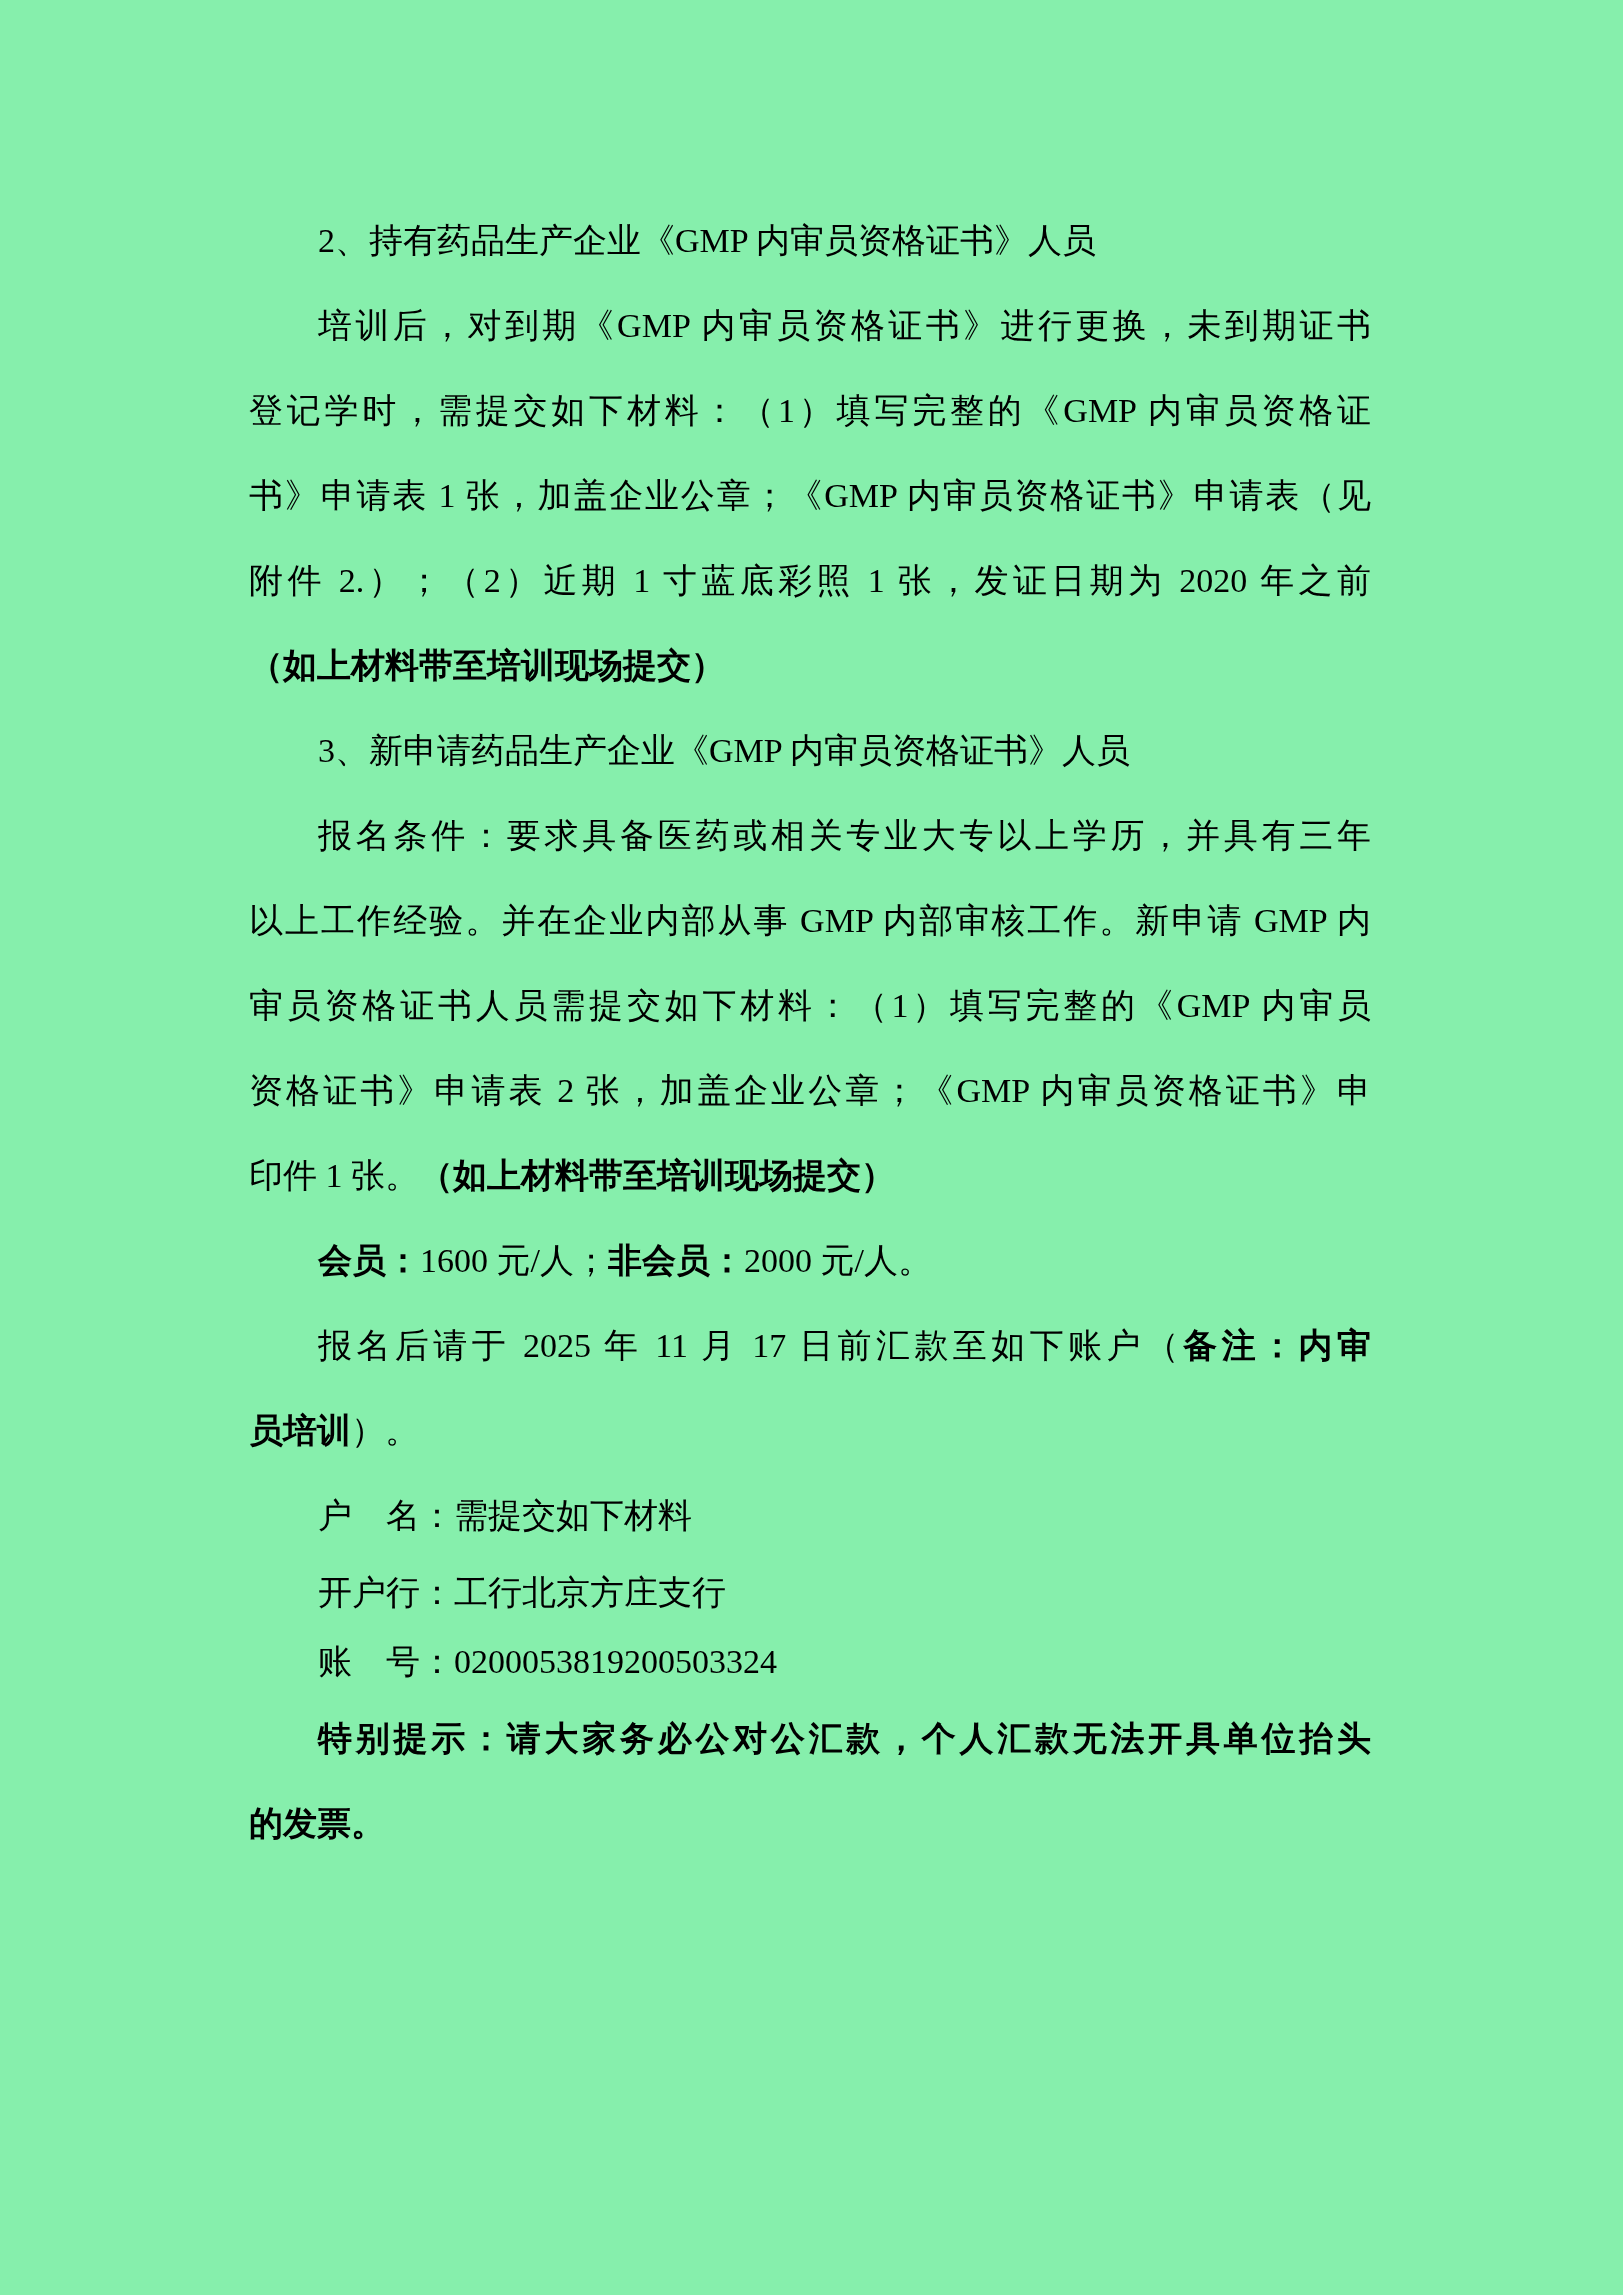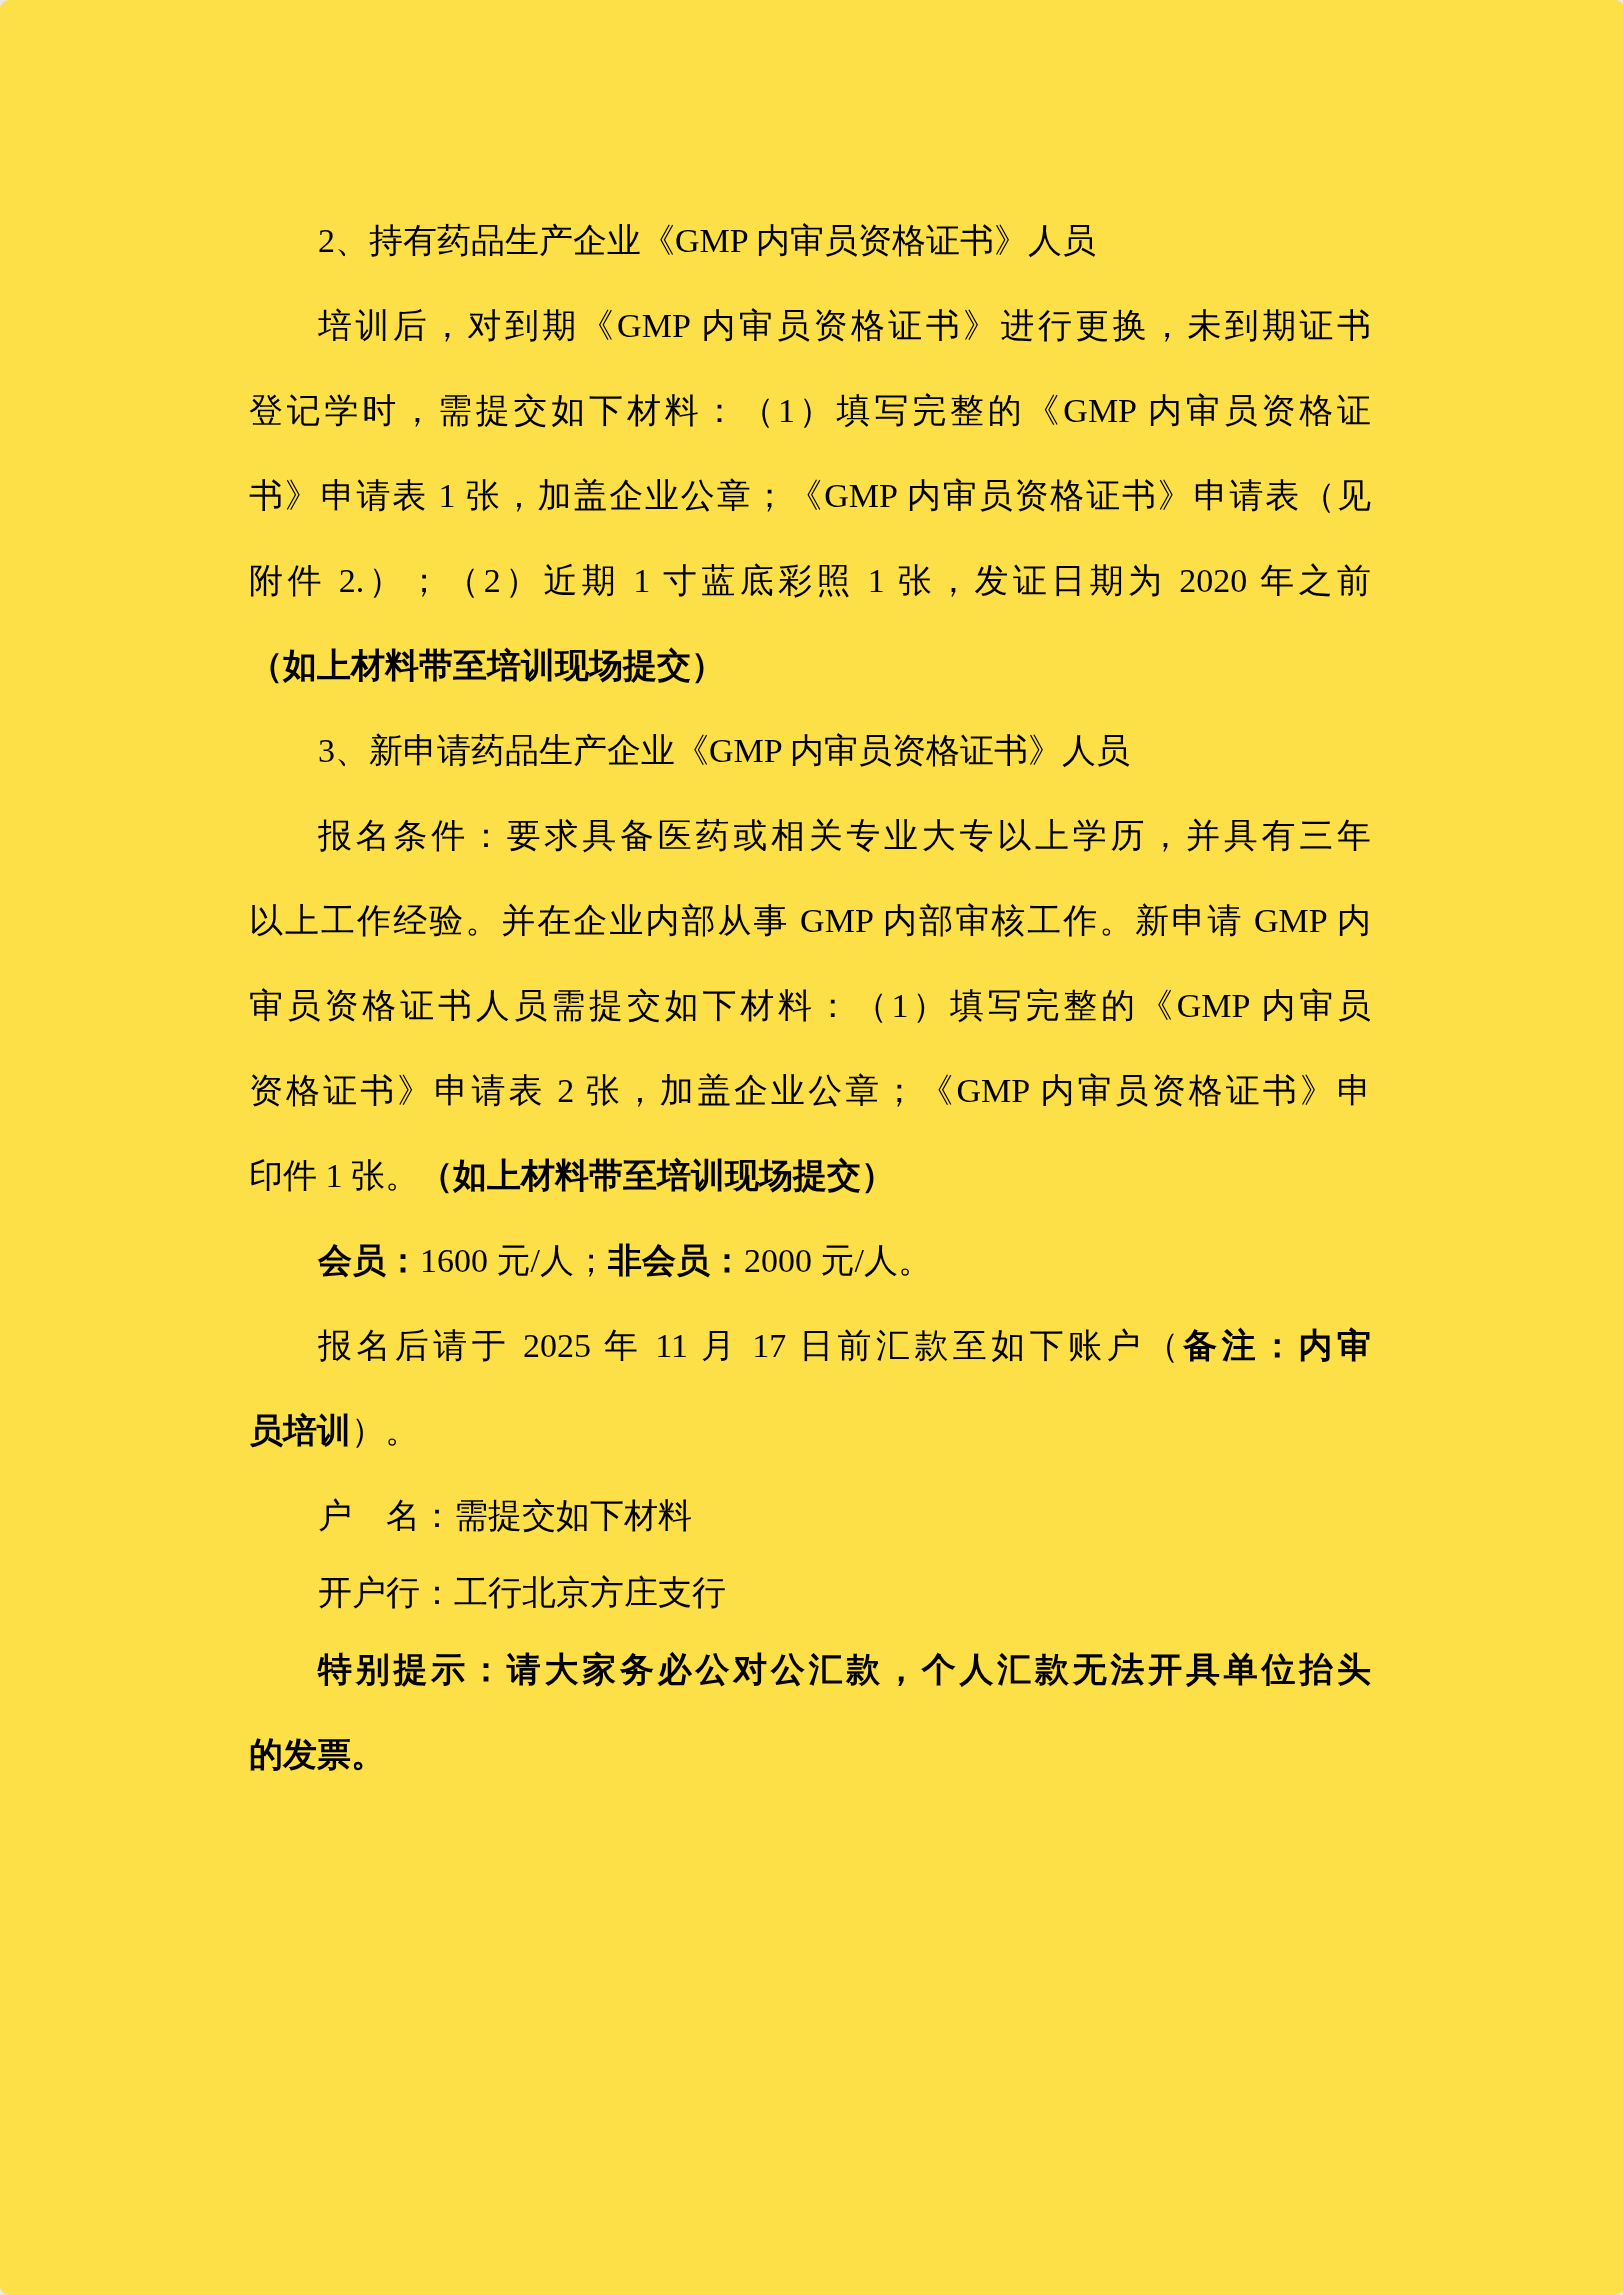--- a/index.html
+++ b/index.html
@@ -1,22 +1,21 @@
 <!DOCTYPE html>
 <html style="font-size:14px"><head>
 <meta charset="utf-8">
 <style>
   html, body { margin: 0; padding: 0; background: #e8e8e8; }
   .page {
     position: relative;
     width: 1624px;
     height: 2295px;
-    background: #fde047;
+    background: #86efac;
     overflow: hidden;
-    border-radius: 9px;
   }
   .doc {
     position: absolute;
     left: 249px;
     top: 198px;
     width: 1122px;
     color: #000;
   }
   .line {
     font-family: "Liberation Serif", "DejaVu Serif", serif;
@@ -59,17 +58,18 @@
       <div class="line indent just"><span class="run">报名条件：要求具备医药或相关专业大专以上学历，并具有三年</span></div>
       <div class="line just"><span class="run">以上工作经验。并在企业内部从事 GMP 内部审核工作。新申请 GMP 内</span></div>
       <div class="line just"><span class="run">审员资格证书人员需提交如下材料：（1）填写完整的《GMP 内审员</span></div>
       <div class="line just"><span class="run">资格证书》申请表 2 张，加盖企业公章；《GMP 内审员资格证书》申</span></div>
       <div class="line"><span class="run">印件 1 张。</span><span class="run b">（如上材料带至培训现场提交）</span></div>
       <div class="line indent"><span class="run b">会员：</span><span class="run">1600 元/人；</span><span class="run b">非会员：</span><span class="run">2000 元/人。</span></div>
       <div class="line indent just"><span class="run">报名后请于 2025 年 11 月 17 日前汇款至如下账户（</span><span class="run b">备注：内审</span></div>
       <div class="line"><span class="run b">员培训</span><span class="run">）。</span></div>
       <div class="line indent"><span class="run">户　名：需提交如下材料</span></div>
       <div class="line indent tight"><span class="run">开户行：工行北京方庄支行</span></div>
+      <div class="line indent tight"><span class="run">账　号：0200053819200503324</span></div>
       <div class="line indent just"><span class="run b">特别提示：请大家务必公对公汇款，个人汇款无法开具单位抬头</span></div>
       <div class="line"><span class="run b">的发票。</span></div>
     </div>
 </div>
 
 
 </body></html>

